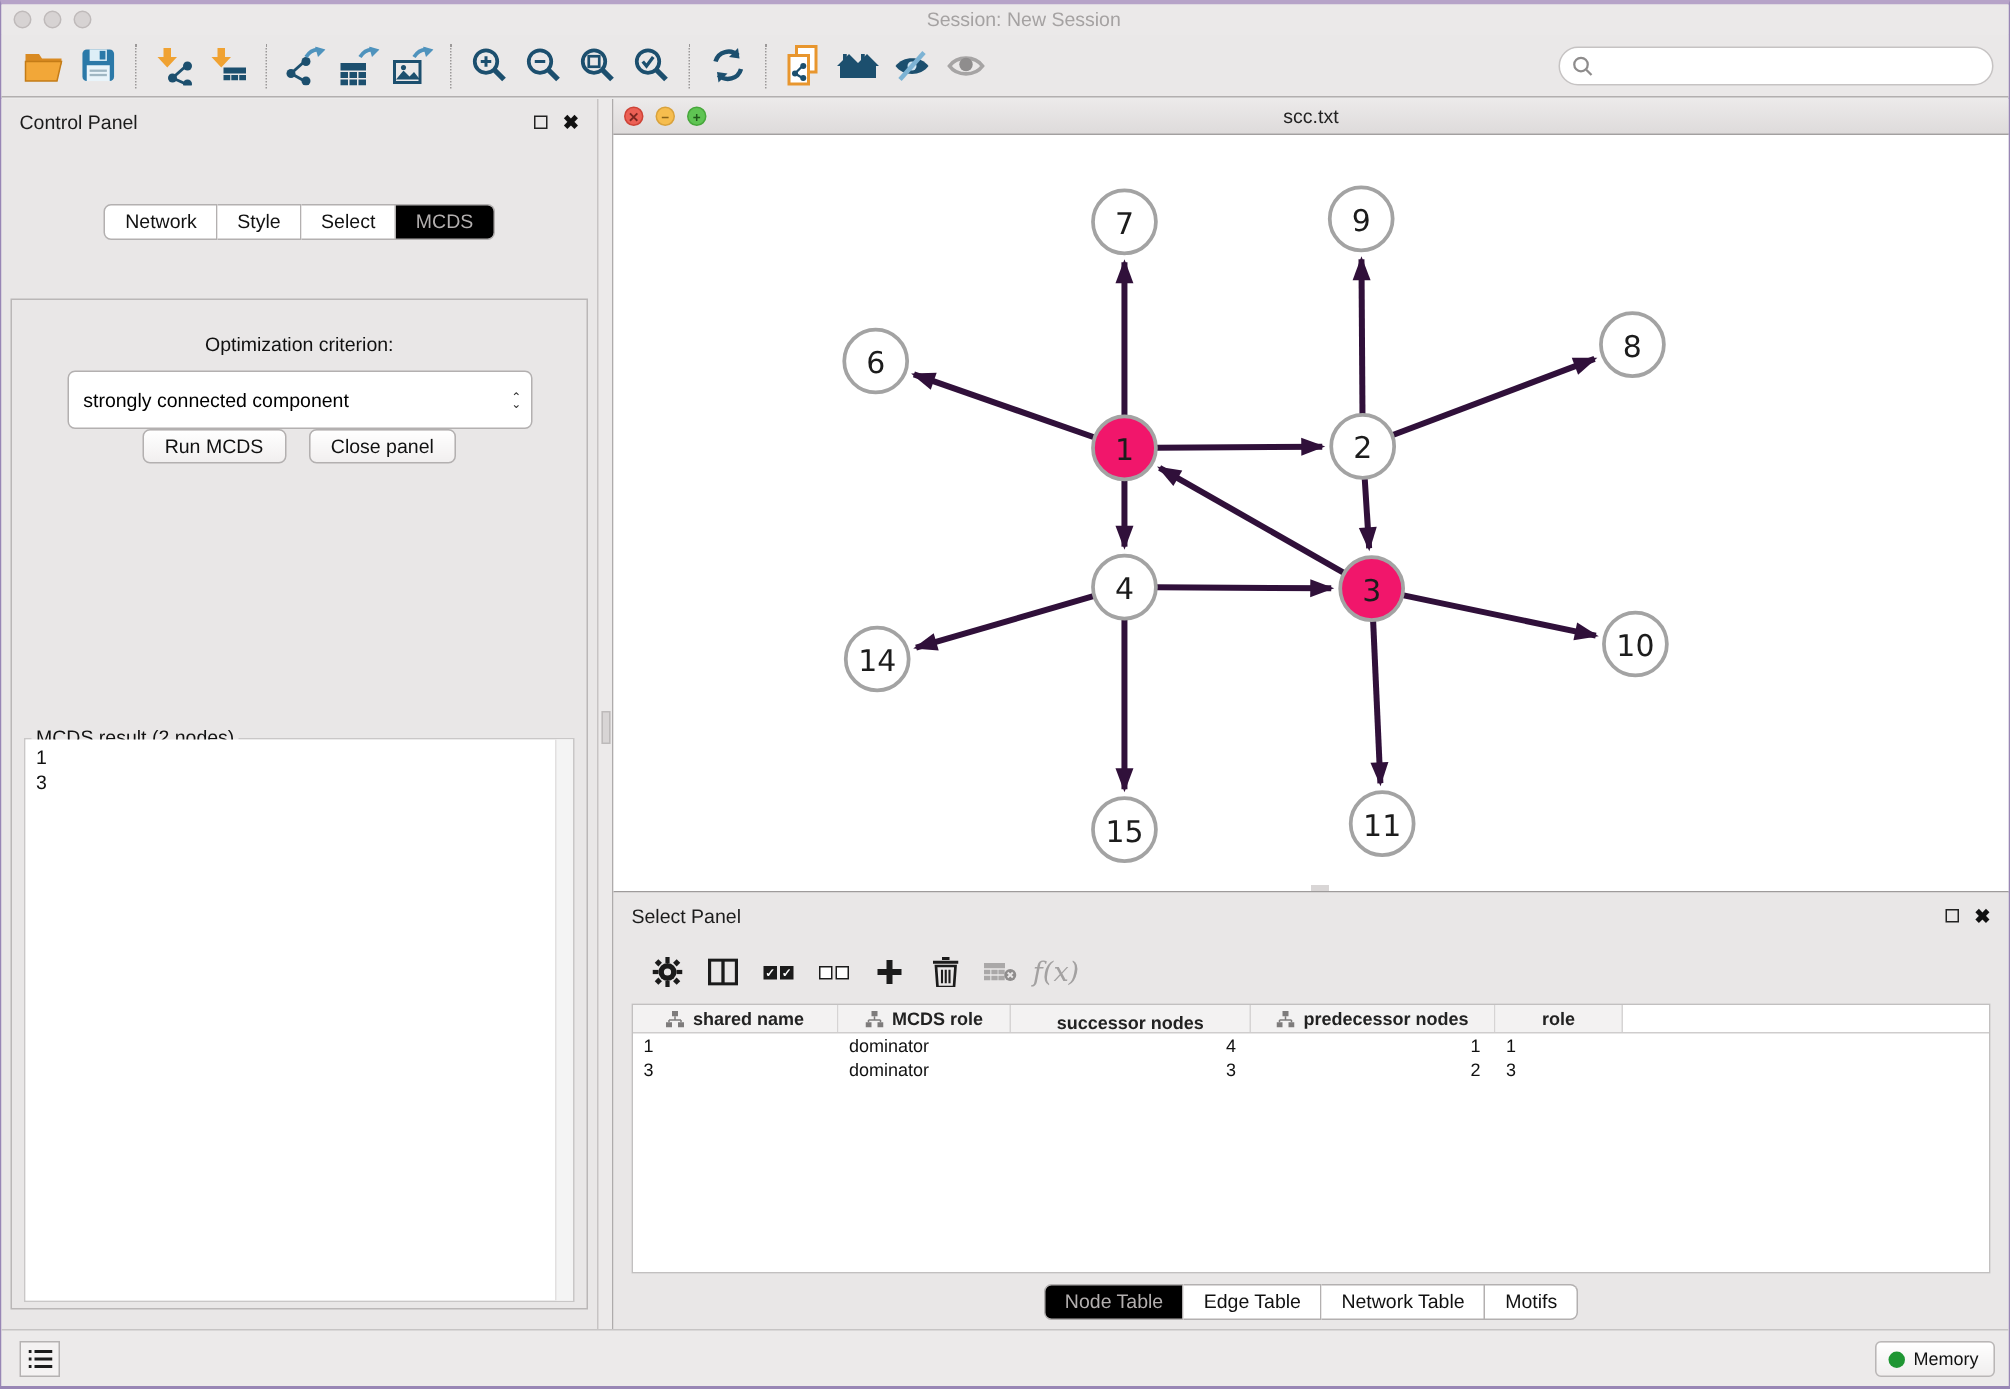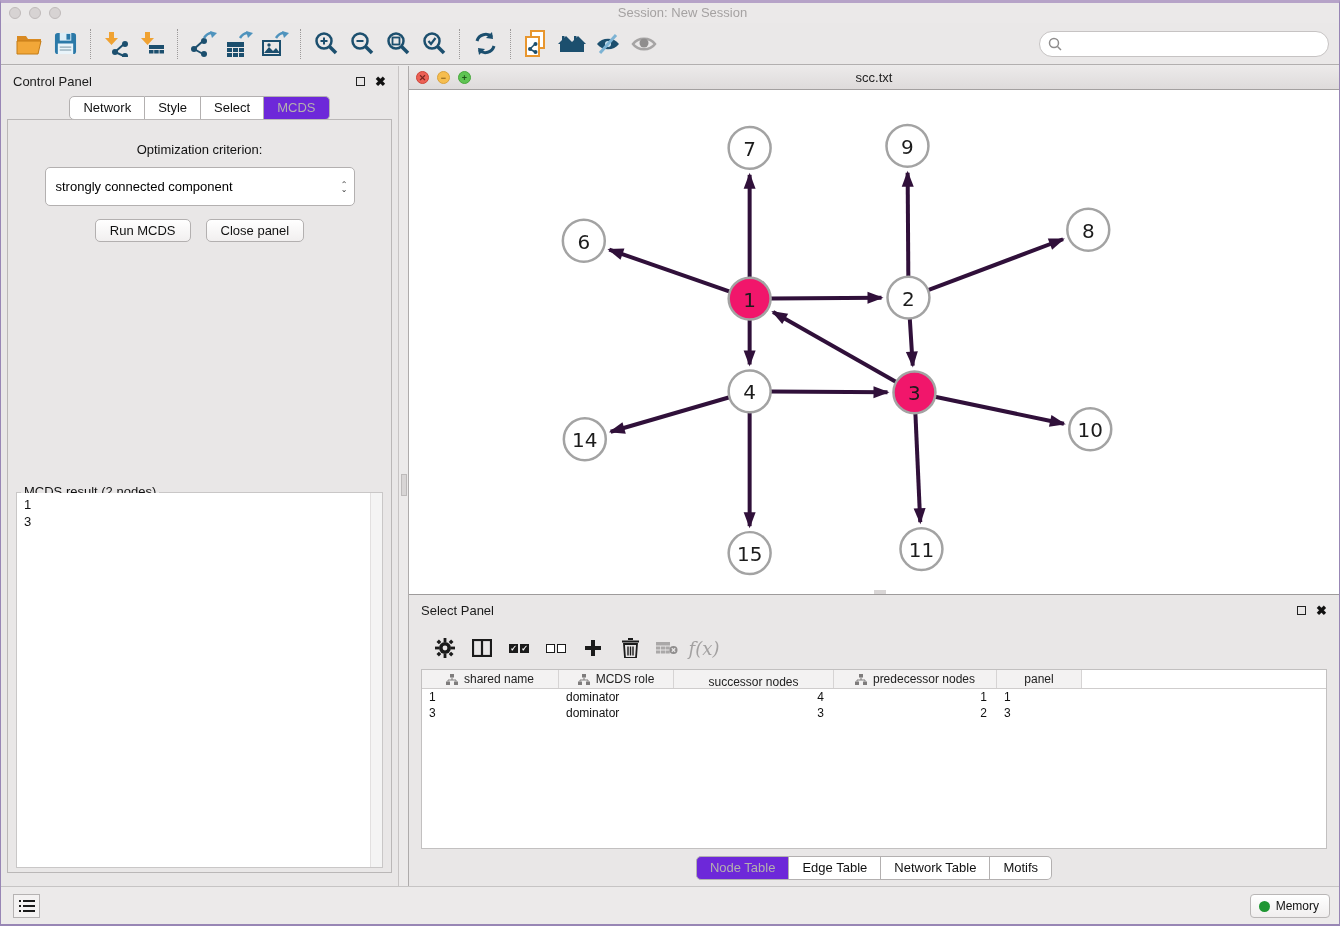--- a/index.html
+++ b/index.html
@@ -22,42 +22,42 @@
   .tbtn { width:36px; height:32px; display:flex; align-items:center; justify-content:center; }
   .tsep { width:1px; height:30px; border-left:1px dotted #9c9999; margin:0 7px; }
   .searchbox { margin-left:auto; width:290px; height:26px; background:#fff; border:1px solid #c6c3c3;
                border-radius:13px; display:flex; align-items:center; padding:0 8px; }
   .searchbox input { border:none; outline:none; flex:1; font-size:13px; background:transparent; margin-left:5px; }
 
   
   .main { position:absolute; left:0; right:0; top:63px; bottom:38px; display:flex; }
 
   
-  .control-panel { width:397px; background:#e9e7e7; display:flex; flex-direction:column; position:relative; }
+  .control-panel { width:397px; background:#e9e7e7; display:flex; flex-direction:column; position:relative;gap:40px; }
   .cp-header { height:30px; display:flex; align-items:center; padding:0 12px; }
   .panel-title { font-size:13px; color:#1c1c1c; }
   .panel-hdr-icons { margin-left:auto; display:flex; align-items:center; gap:10px; }
   .float-ic { width:9px; height:9px; border:1.5px solid #222; background:transparent; }
   .close-ic { font-size:13px; font-weight:bold; color:#111; line-height:1; }
 
   .seg-row { display:flex; justify-content:center; }
   .seg { font-size:13px; color:#111; background:#fff; border:1px solid #b3b0b0; border-left:none;
          padding:3px 13px 4px; cursor:default; }
   .seg:first-child { border-left:1px solid #b3b0b0; border-radius:5px 0 0 5px; }
   .seg:last-child { border-radius:0 5px 5px 0; }
-  .seg-sel { background:#6d28d9; color:#b3afaf; }
+  .seg-sel { background:#000000; color:#b3afaf; }
 
   .cp-content { flex:1; margin:-1px 6px 13px; border:1px solid #bab7b7; background:#e9e7e7;
                 display:flex; flex-direction:column; padding-top:22px; }
   .opt-label { text-align:center; font-size:13px; color:#111; margin-bottom:10px; }
   .mcds-select { width:310px; height:39px; margin:0 auto; background:#fff; border:1px solid #b3b0b0;
                  border-radius:5px; display:flex; align-items:center; padding:0 6px 0 10px; font-size:13px; }
   .sel-arrows { margin-left:auto; display:flex; flex-direction:column; align-items:center;
                 font-size:8px; line-height:5px; color:#333; letter-spacing:0; }
-  .btn-row { display:flex; justify-content:center; gap:15px; margin-top:13px; }
+  .btn-row { display:flex; justify-content:center; gap:15px; margin-top:0; }
   .mac-btn { height:23px; padding:0 14px; font-size:13px; color:#111; background:linear-gradient(#ffffff,#f1efef);
              border:1px solid #b3b0b0; border-radius:5px; }
   .cp-spacer { flex:1; }
   .result-box { margin:0 8px 4px; border:1px solid #c9c7c7; position:relative; height:376px;
                 background:#e9e7e7;text-decoration:underline; }
   .result-legend { position:absolute; top:-9px; left:4px; font-size:13px; color:#111; background:#e9e7e7;
                    padding:0 3px; }
   .result-inner { position:absolute; inset:0; background:#fff; margin:0; display:flex; }
   .result-text { flex:1; font-size:13px; line-height:17px; color:#111; padding:3px 0 0 7px; white-space:pre; }
   .result-scroll { width:12px; background:#f4f4f4; border-left:1px solid #e2e0e0; }
@@ -85,21 +85,21 @@
   .canvas-grip { position:absolute; bottom:0; left:50%; width:12px; height:4px; background:#d9d6d6; }
 
   
   .table-panel { flex:1; background:#e9e7e7; display:flex; flex-direction:column; position:relative; }
   .tp-toolbar { display:flex; align-items:center; gap:9px; padding:10px 12px 8px 22px; }
   .ticon { width:28px; height:26px; display:flex; align-items:center; justify-content:center; }
   .fx { font-family:"DejaVu Serif", serif; font-style:italic; font-size:18px; color:#a3a1a1; }
   .table-box { margin:0 12px; background:#fff; border:1px solid #c2c0c0; height:180px; overflow:hidden; }
   .thead-row { display:flex; height:19px; border-bottom:1px solid #cfcdcd; }
   .th { background:#f3f2f2; border-right:1px solid #d6d4d4; display:flex; align-items:center;
-        justify-content:center; gap:6px; font-size:12px; color:#222; }
+        justify-content:center; gap:6px; font-size:12px; color:#222;font-weight:bold; }
   .trow { display:flex; height:16px; font-size:12px; color:#111; }
   .td { padding:1px 10px 0 7px; overflow:hidden; white-space:nowrap; }
   .td.right { text-align:right; }
   .tp-tabs { margin-top:auto; height:37px; display:flex; align-items:center; justify-content:center; }
 
   
   .statusbar { position:absolute; left:0; right:0; bottom:0; height:38px; background:#eceaea;
                border-top:1px solid #c6c4c4; }
   .list-btn { position:absolute; left:12px; top:7px; width:27px; height:24px; background:#f4f2f2;
               border:1px solid #b5b2b2; display:flex; align-items:center; justify-content:center; }
@@ -541,21 +541,21 @@
                   <line x1="6" y1="3.5" x2="6" y2="6" stroke="#7e7c7c"></line>
                   <line x1="2" y1="6" x2="10" y2="6" stroke="#7e7c7c"></line>
                   <line x1="2" y1="6" x2="2" y2="7.5" stroke="#7e7c7c"></line>
                   <line x1="10" y1="6" x2="10" y2="7.5" stroke="#7e7c7c"></line>
                   <rect x="0" y="7.5" width="4" height="3.5" fill="#7e7c7c"></rect>
                   <rect x="8" y="7.5" width="4" height="3.5" fill="#7e7c7c"></rect>
                 </svg>
                 <span>predecessor nodes</span>
               </div>
               <div class="th" style="width: 85px;">
-                <span>panel</span>
+                <span>role</span>
               </div>
             </div>
           <div id="table-body">
               <div class="trow">
                 <div class="td" style="width: 137px;">1</div>
                 <div class="td" style="width: 115px;">dominator</div>
                 <div class="td right" style="width: 160px;">4</div>
                 <div class="td right" style="width: 163px;">1</div>
                 <div class="td" style="width: 85px;">1</div>
               </div>

